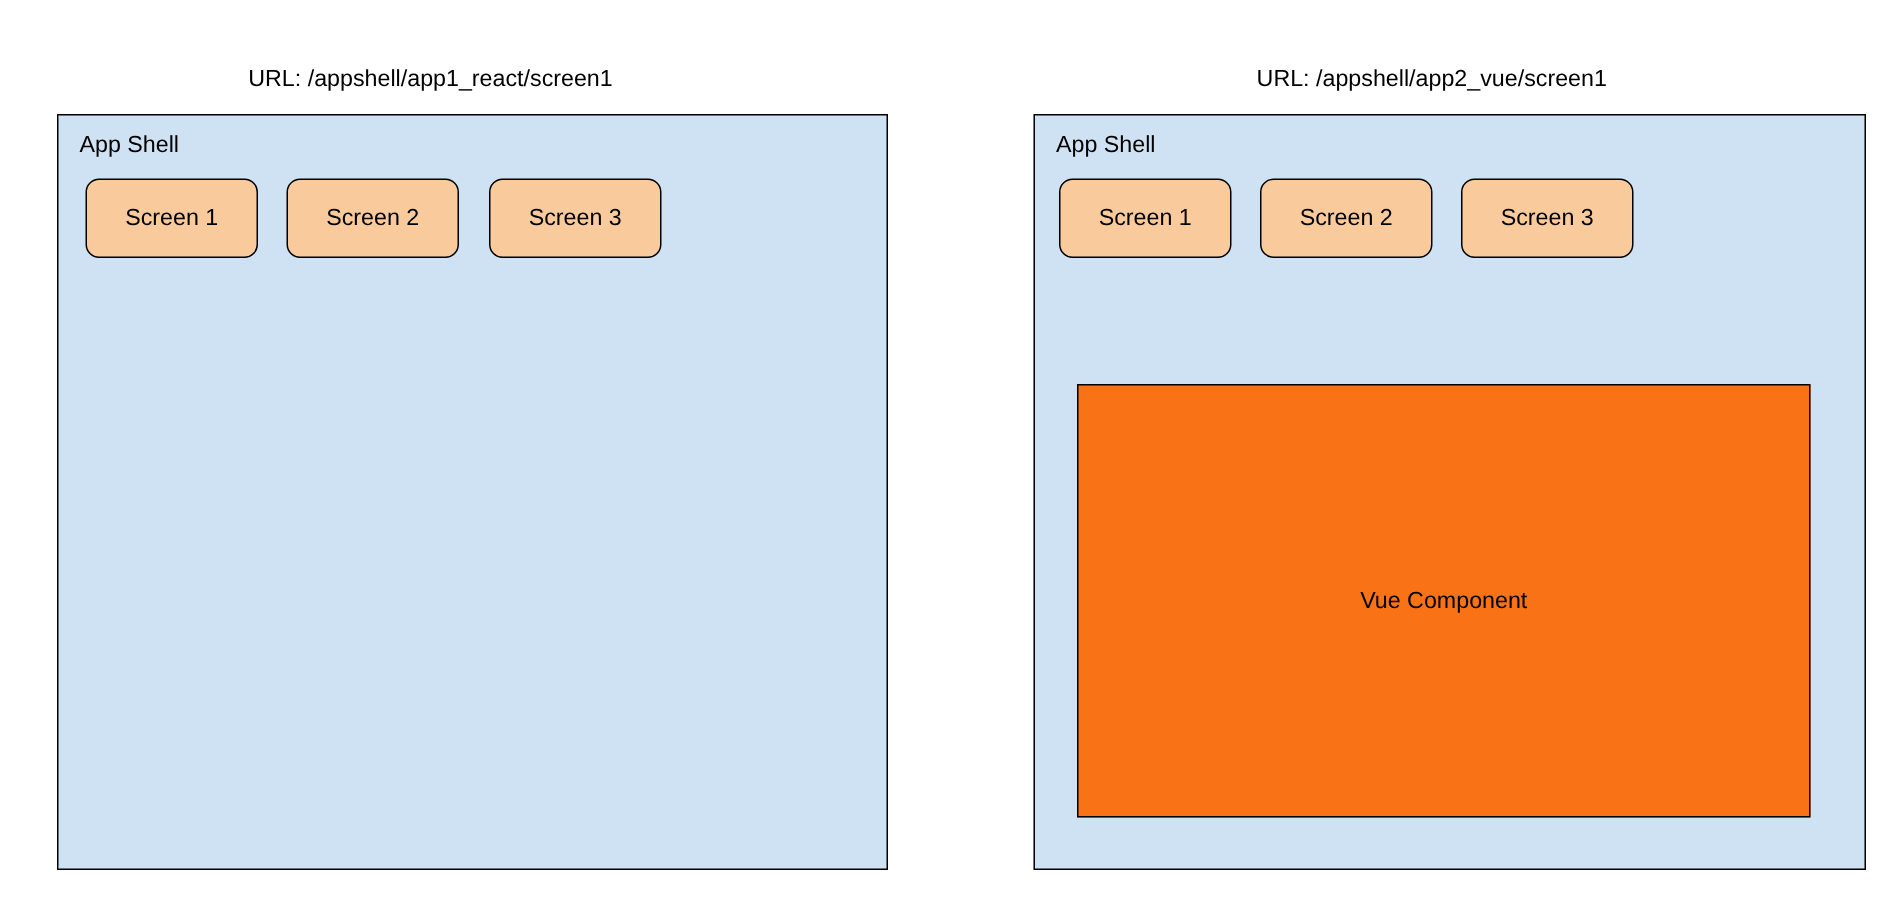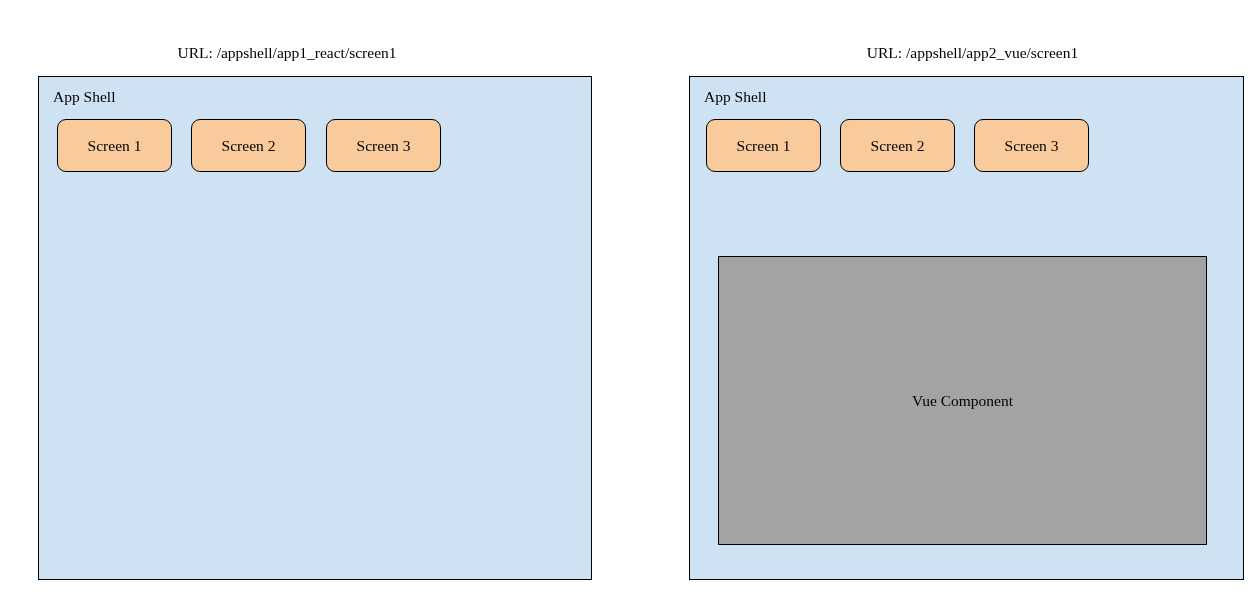--- a/index.html
+++ b/index.html
@@ -11,21 +11,20 @@
     width: 1255px;
     height: 606px;
     position: relative;
     font-family: "Liberation Sans", sans-serif;
     color: #000000;
     overflow: hidden;
   }
   .diagram {
     position: absolute;
     inset: 0;
-    font-family: Liberation Serif, serif;
   }
   .panel {
     position: absolute;
     box-sizing: border-box;
   }
   .url-label {
     position: absolute;
     text-align: center;
     font-size: 15.5px;
     line-height: 18px;
@@ -68,21 +67,21 @@
     border: 1px solid #000000;
     display: flex;
     align-items: center;
     justify-content: center;
     font-size: 15.5px;
     line-height: 18px;
     color: #000000;
     white-space: nowrap;
   }
   .component-box.react { background: #93c47d; }
-  .component-box.vue   { background: #a3a3a3; }
+  .component-box.vue   { background: #f97316; }
 </style>
 </head>
 <body>
 
 <div class="diagram">
 
   <div class="panel">
 
     <div class="url-label" style="left:10px; top:44px; width:554px;">URL: /appshell/app1_react/screen1</div>
 
@@ -95,21 +94,21 @@
       <div class="screen-btn" style="left:152px; top:42px; width:115px; height:53px;">Screen 2</div>
 
       <div class="screen-btn" style="left:287px; top:42px; width:115px; height:53px;">Screen 3</div>
 
 
     </div>
   </div>
 
   <div class="panel">
 
-    <div class="url-label" style="left:695px; top:44px; width:555px;">URL: /appshell/app2_vue/screen1</div>
+    <div class="url-label" style="left:677px; top:44px; width:555px;">URL: /appshell/app2_vue/screen1</div>
 
     <div class="shell-box" style="left:661px; top:76px; width:555px; height:504px;">
 
       <div class="shell-title">App Shell</div>
 
       <div class="screen-btn" style="left:16px; top:42px; width:115px; height:53px;">Screen 1</div>
 
       <div class="screen-btn" style="left:150px; top:42px; width:115px; height:53px;">Screen 2</div>
 
       <div class="screen-btn" style="left:284px; top:42px; width:115px; height:53px;">Screen 3</div>

